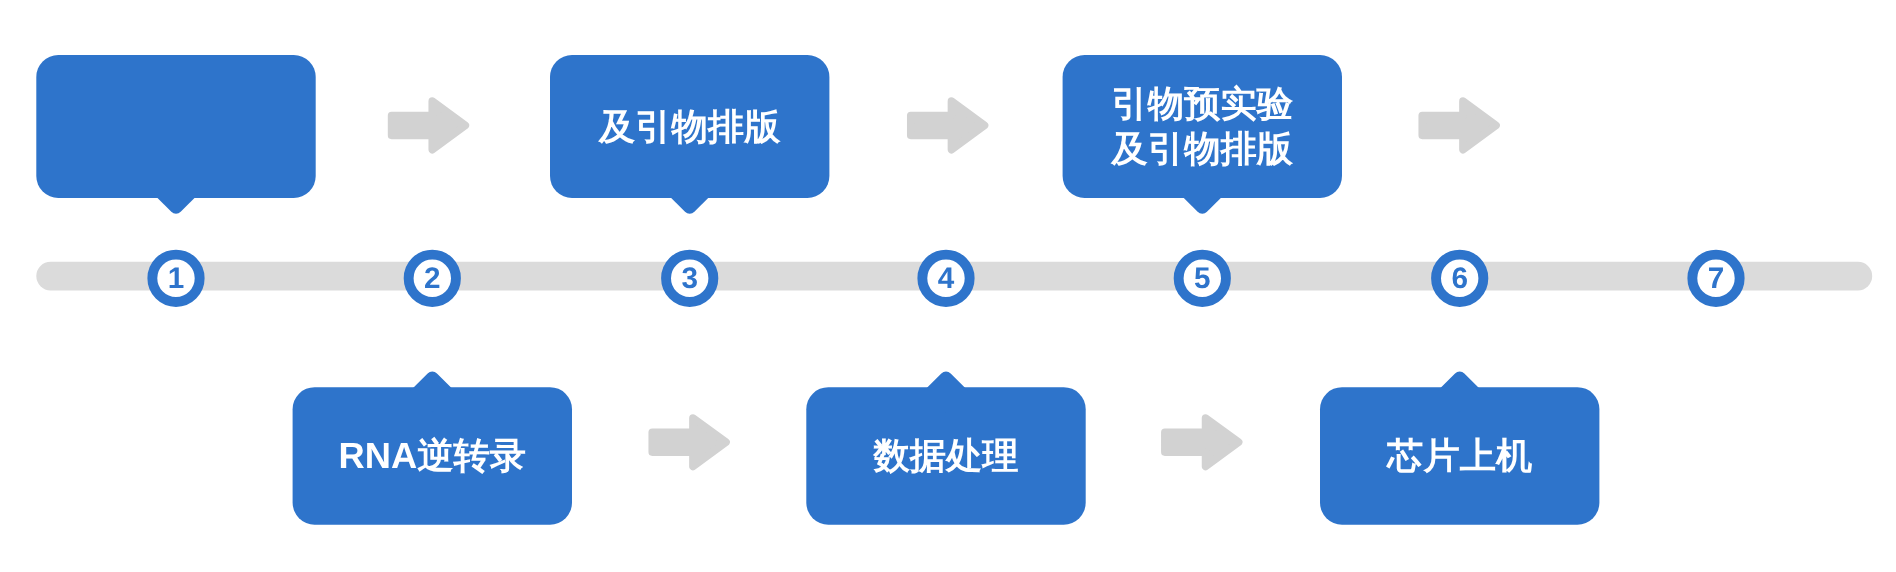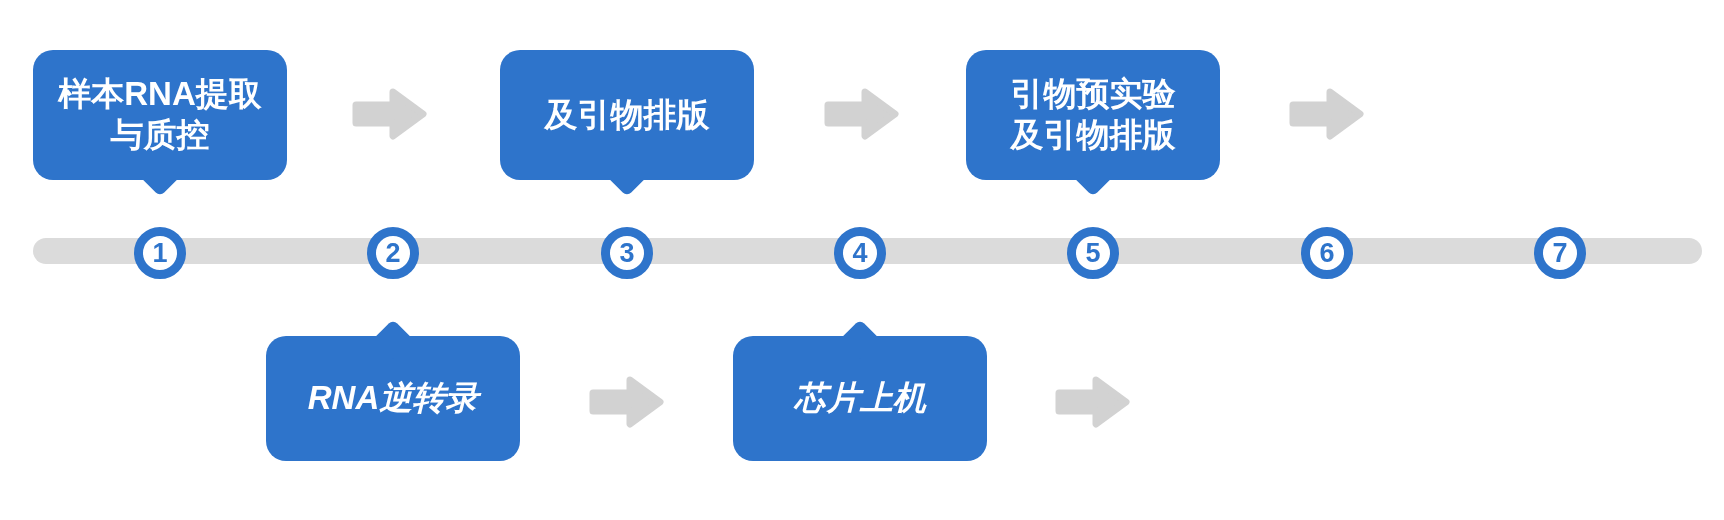--- a/index.html
+++ b/index.html
@@ -42,21 +42,21 @@
   .bubble{
     position:absolute;
     width:254px;
     background:var(--blue);
     border-radius:20px;
     color:var(--white);
     display:flex;align-items:center;justify-content:center;
     text-align:center;
   }
   .bubble.top{height:130px;top:50px;}
-  .bubble.bottom{height:125px;top:336px;font-style:italic;}
+  .bubble.bottom{height:125px;top:352px;}
   .bubble .label{
     font-size:33px;
     font-weight:bold;
     line-height:1.24;
     white-space:pre-line;
     position:relative;
     z-index:2;
   }
   .tail{
     position:absolute;
@@ -105,39 +105,41 @@
       <span>5</span>
     </div>
   <div class="step" style="left:1301px">
       <span>6</span>
     </div>
   <div class="step" style="left:1534px">
       <span>7</span>
     </div>
 
   <div class="bubble top" style="left:33px">
-    <span class="label">样本RNA提取
-与质控</span>
     <span class="tail down"></span>
   </div>
   <div class="bubble top" style="left:500px">
     <span class="label">及引物排版</span>
     <span class="tail down"></span>
   </div>
   <div class="bubble top" style="left:966px">
     <span class="label">引物预实验
 及引物排版</span>
     <span class="tail down"></span>
   </div>
 
   <div class="bubble bottom" style="left:266px">
     <span class="label">RNA逆转录</span>
     <span class="tail up"></span>
   </div>
   <div class="bubble bottom" style="left:733px">
+    <span class="label">数据处理</span>
+    <span class="tail up"></span>
+  </div>
+  <div class="bubble bottom" style="left:1200px">
     <span class="label">芯片上机</span>
     <span class="tail up"></span>
   </div>
 
   <div class="arrow" style="left:352px;top:85px">
     <svg viewBox="0 0 76 58">
         <polygon points="4,20 41,20 41,7 71,29 41,51 41,38 4,38" fill="#d2d2d2" stroke="#d2d2d2" stroke-width="7" stroke-linejoin="round"></polygon>
       </svg>
   </div>
   <div class="arrow" style="left:824px;top:85px">

